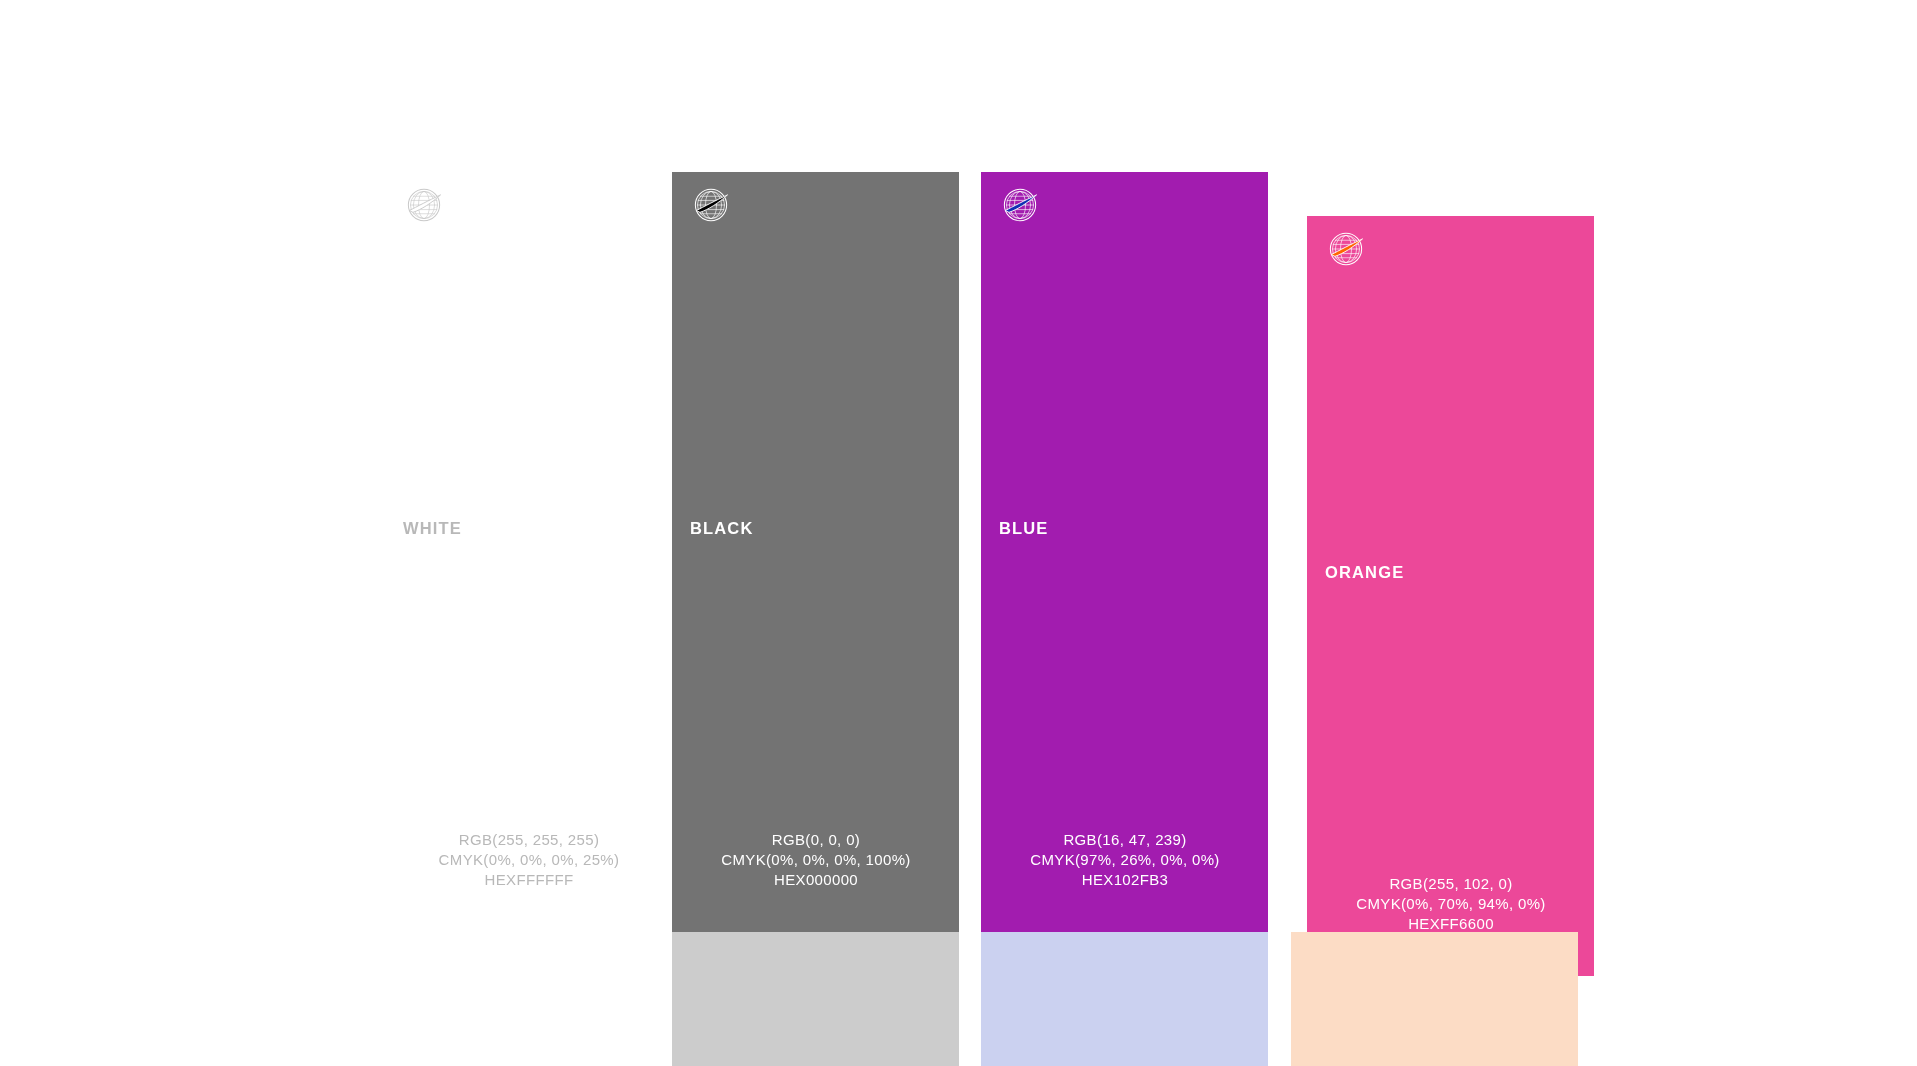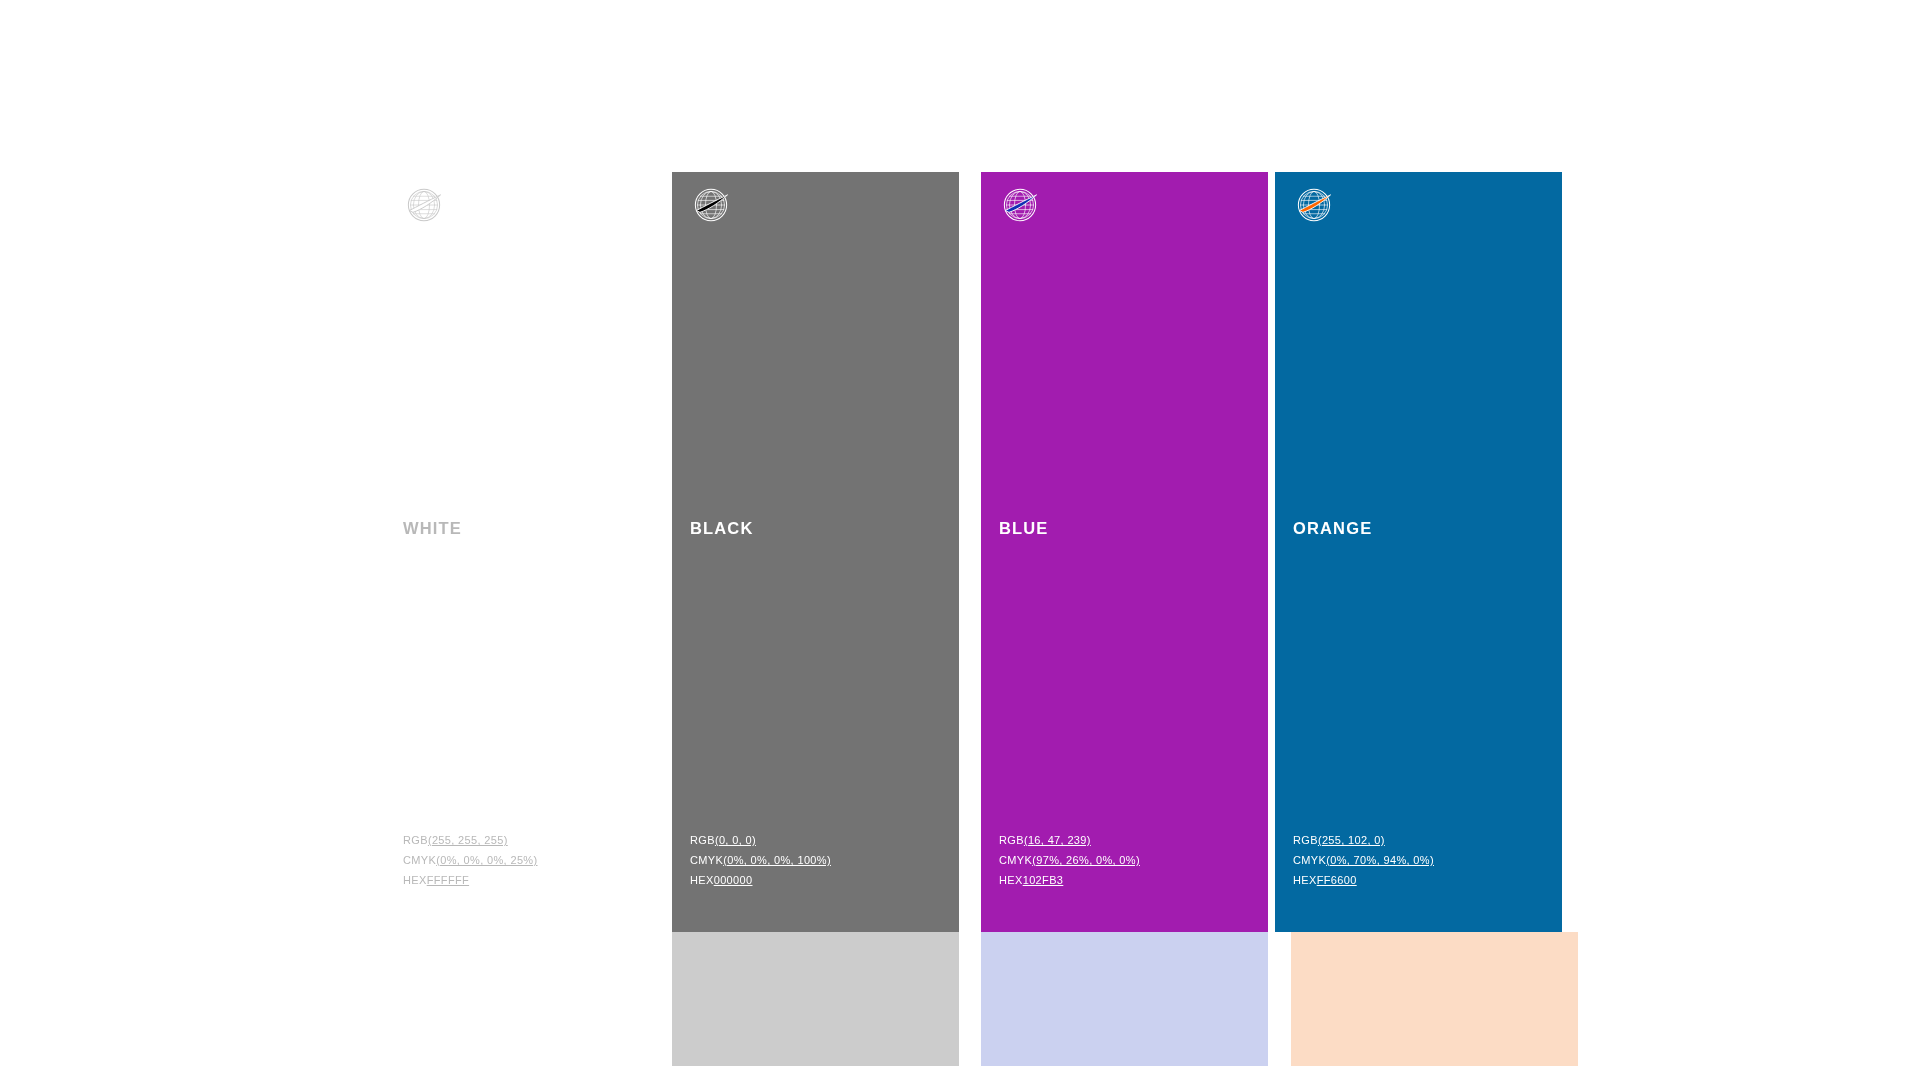--- a/index.html
+++ b/index.html
@@ -28,21 +28,21 @@
     position: absolute;
     top: 172px;
     width: 287px;
     height: 760px;
   }
 
   
   .col-white  { left: 385px; background: #ffffff; }
   .col-black  { left: 672px; background: #737373; }
   .col-blue   { left: 981px; background: #a21caf; }
-  .col-orange { left: 1275px; background: #0369a1; }
+  .col-orange { left: 1307px; background: #ec4899; margin-top: 44px; }
 
   .logo-wrap {
     position: absolute;
     left: 16px;
     top: 10px;
     width: 46px;
     height: 46px;
     display: block;
   }
   .logo-wrap svg { display: block; width: 46px; height: 46px; }
@@ -59,29 +59,29 @@
   }
 
   .specs {
     position: absolute;
     left: 18px;
     bottom: 42px;
     width: 252px;
   }
   .spec-row {
     display: flex;
-    justify-content: flex-start;
+    justify-content: center;
     align-items: baseline;
-    font-size: 11px;
+    font-size: 15px;
     line-height: 20px;
     letter-spacing: 0.35px;
     white-space: nowrap;
   }
   .spec-key { text-align: left; }
-  .spec-val { text-align: right; text-decoration: underline; }
+  .spec-val { text-align: right; }
 
   
   .col-white .color-name,
   .col-white .spec-row { color: #b8b8b8; }
 
   .col-black .color-name,
   .col-black .spec-row,
   .col-blue .color-name,
   .col-blue .spec-row,
   .col-orange .color-name,

